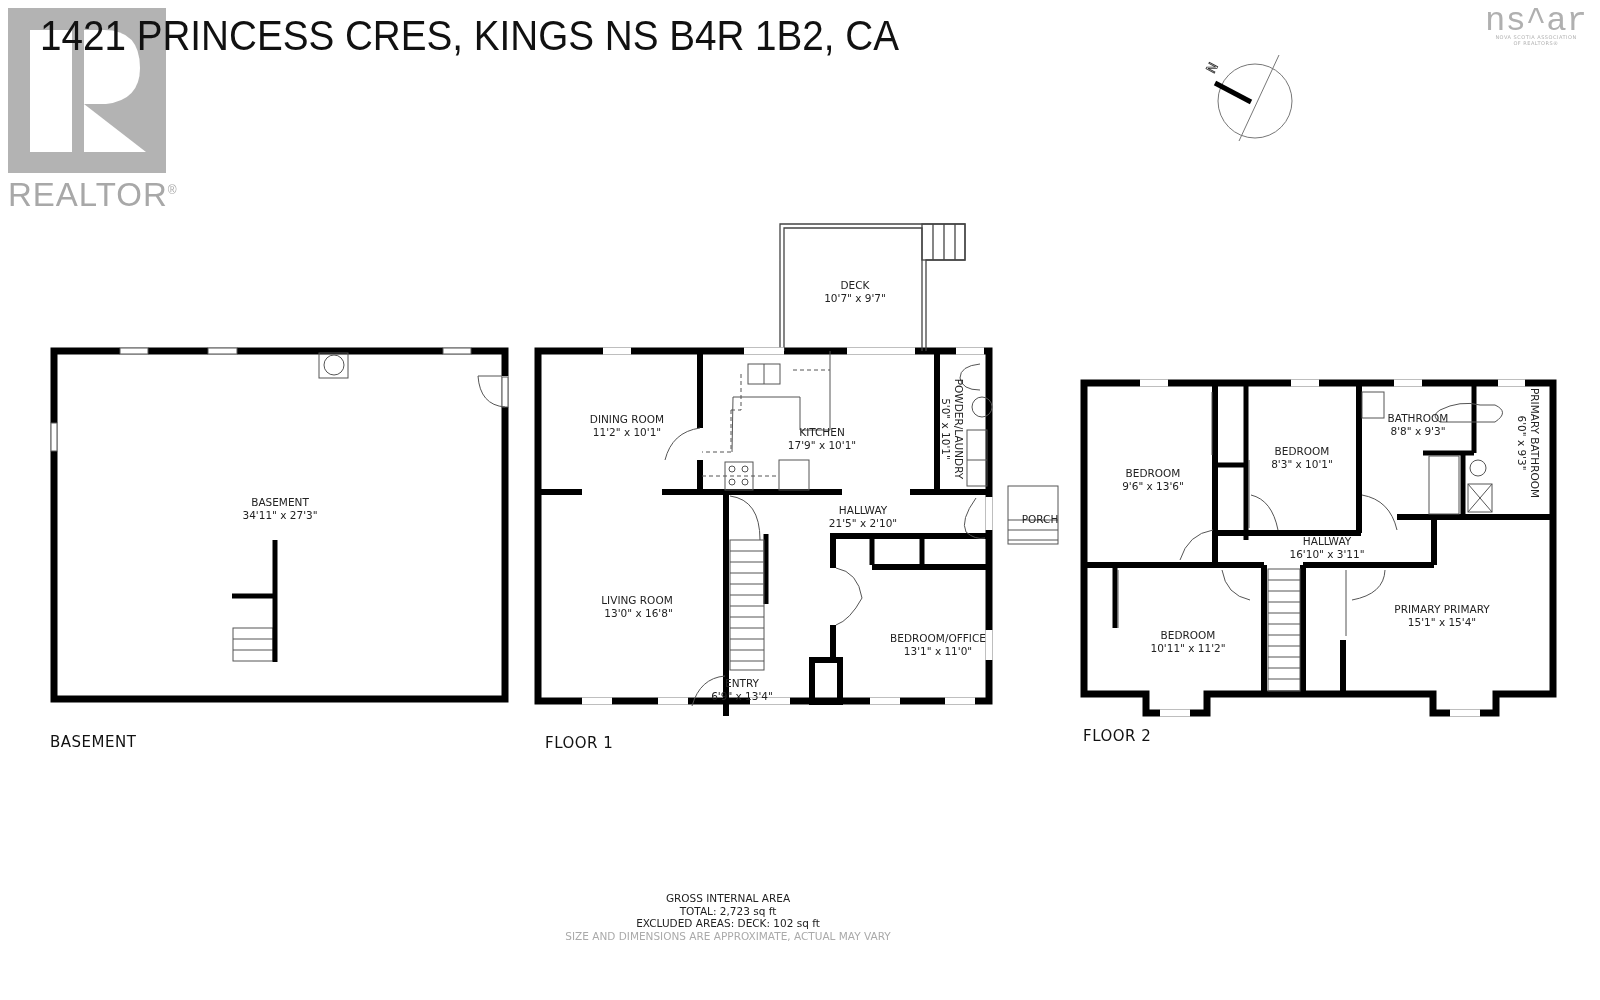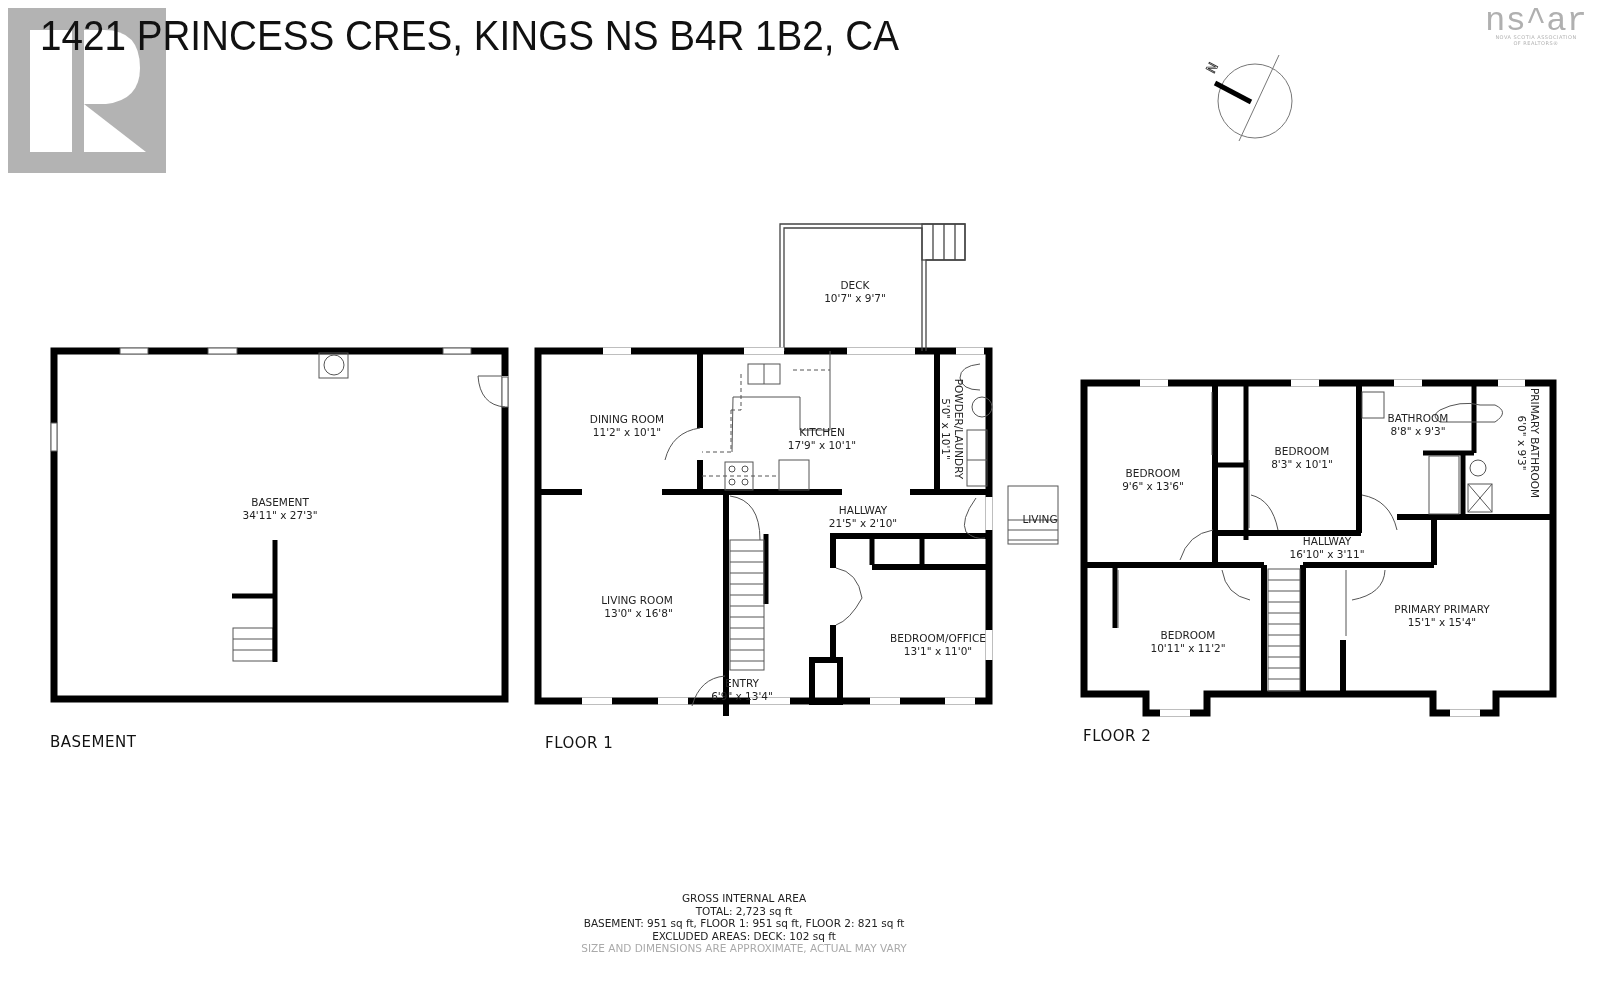--- a/index.html
+++ b/index.html
@@ -9,36 +9,37 @@
   .realtor-box { position:absolute; left:0; top:0; width:158px; height:165px; background:#b3b3b3; }
   .realtor-word { position:absolute; left:0; top:168px; font-family:"Liberation Sans", sans-serif; font-size:33px; color:#a8a8a8; letter-spacing:1px; }
   .nsar { position:absolute; left:1476px; top:8px; width:120px; height:50px; color:#b0b0b0; text-align:center; }
   .nsar .brand { font-family:Liberation Mono, monospace; font-size:34px; line-height:26px; }
   .nsar .sub { font-size:5px; line-height:6px; letter-spacing:0.5px; }
   .compass { position:absolute; left:1195px; top:45px; width:110px; height:100px; }
   svg.plan { position:absolute; left:0; top:0; width:1600px; height:1000px; }
   .room-label { position:absolute; text-align:center; font-size:10.5px; line-height:13px; color:#222; white-space:nowrap; transform:translateX(-50%); }
   .room-label.vert { transform:translateX(-50%) rotate(90deg); transform-origin:center center; }
   .floor-label { position:absolute; font-size:15px; color:#111; letter-spacing:0.5px; }
-  .area { position:absolute; left:0; width:1456px; top:892px; text-align:center; font-size:10.5px; line-height:12.5px; color:#222;padding-left:16px; }
+  .area { position:absolute; left:0; width:1456px; top:892px; text-align:center; font-size:10.5px; line-height:12.5px; color:#222; }
   .area .disclaimer { color:#aaa; }
 </style>
 </head>
 <body>
 
 <div class="realtor-logo">
   <div class="realtor-box">
     <svg width="158" height="165" viewBox="0 0 158 165">
       <rect x="0" y="0" width="158" height="165" fill="#b3b3b3"></rect>
       <rect x="22" y="22" width="42" height="122" fill="#fff"></rect>
       <path d="M76 22 L96 22 Q132 22 132 60 Q132 92 98 96 L76 96 Z" fill="#fff"></path>
       <path d="M76 96 L76 144 L138 144 Z" fill="#fff"></path>
       <rect x="76" y="22" width="0" height="0" fill="#fff"></rect>
     </svg>
   </div>
+  <div class="realtor-word"><span>REALTOR</span><sup style="font-size:12px">®</sup></div>
 </div>
 
 <div class="title">1421 PRINCESS CRES, KINGS NS B4R 1B2, CA</div>
 
 <div class="nsar">
   <div class="brand">ns^ar</div>
   <div class="sub">NOVA SCOTIA ASSOCIATION</div>
   <div class="sub">OF REALTORS®</div>
 </div>
 
@@ -247,21 +248,21 @@
 </div>
 <div class="room-label vert" style="left:952px;top:416px;">
   <div>POWDER/LAUNDRY</div>
   <div>5'0" x 10'1"</div>
 </div>
 <div class="room-label" style="left:863px;top:504px;">
   <div>HALLWAY</div>
   <div>21'5" x 2'10"</div>
 </div>
 <div class="room-label" style="left:1040px;top:513px;">
-  <div>LIVING</div>
+  <div>PORCH</div>
 </div>
 <div class="room-label" style="left:637px;top:594px;text-align:right;">
   <div>LIVING ROOM</div>
   <div>13'0" x 16'8"</div>
 </div>
 <div class="room-label" style="left:915px;top:632px;margin-left:23px;">
   <div>BEDROOM/OFFICE</div>
   <div>13'1" x 11'0"</div>
 </div>
 <div class="room-label" style="left:742px;top:677px;">
@@ -298,16 +299,15 @@
   <div>15'1" x 15'4"</div>
 </div>
 
 <div class="floor-label" style="left:50px;top:733px;">BASEMENT</div>
 <div class="floor-label" style="left:545px;top:734px;">FLOOR 1</div>
 <div class="floor-label" style="left:1083px;top:727px;">FLOOR 2</div>
 
 <div class="area">
   <div>GROSS INTERNAL AREA</div>
   <div>TOTAL: 2,723 sq ft</div>
-  <div>BASEMENT: 951 sq ft, FLOOR 1: 951 sq ft, FLOOR 2: 821 sq ft</div>
   <div>EXCLUDED AREAS: DECK: 102 sq ft</div>
   <div class="disclaimer">SIZE AND DIMENSIONS ARE APPROXIMATE, ACTUAL MAY VARY</div>
 </div>
 
 </body></html>

